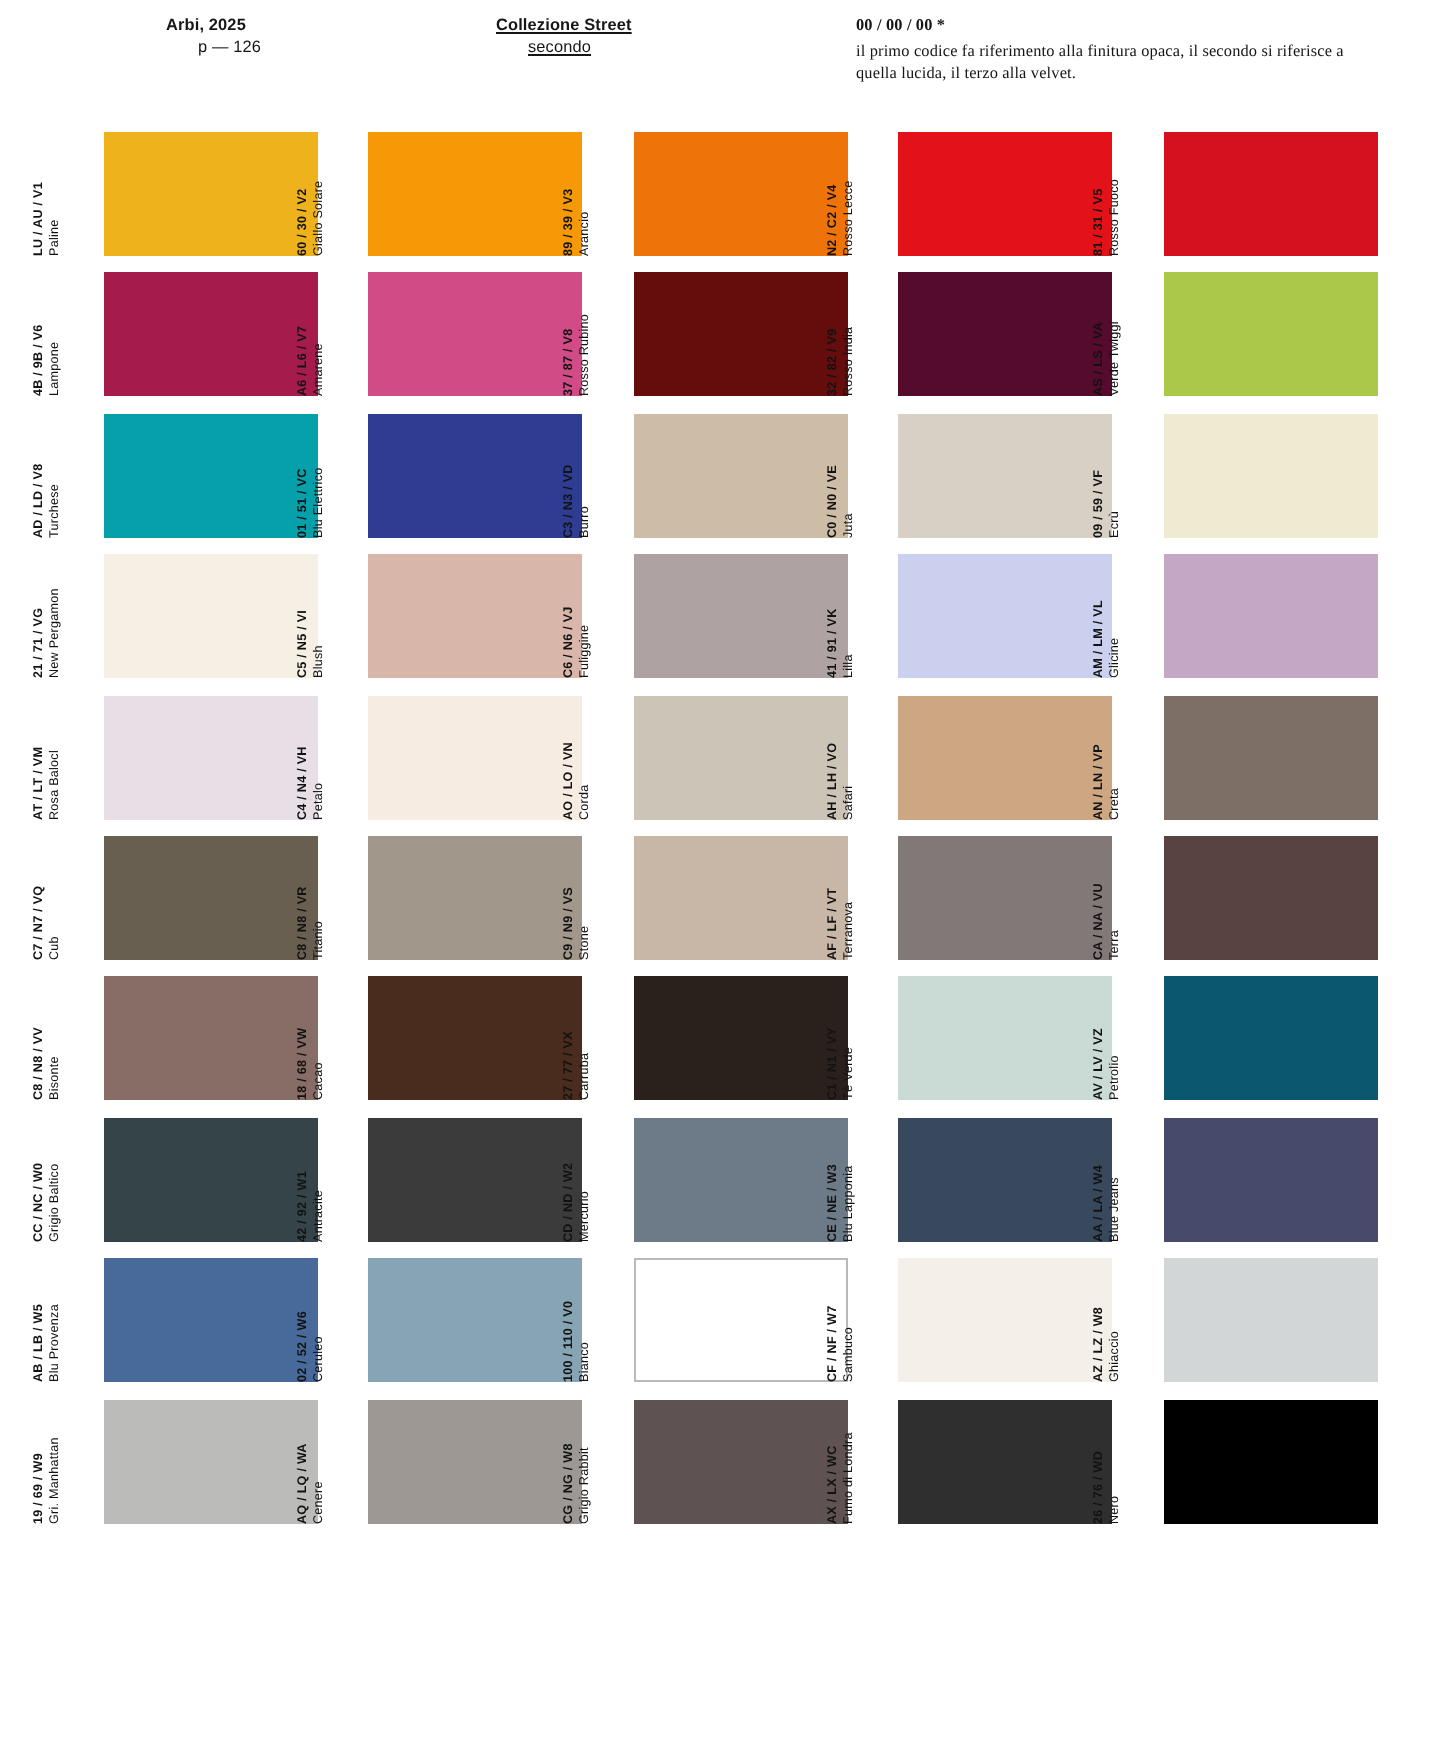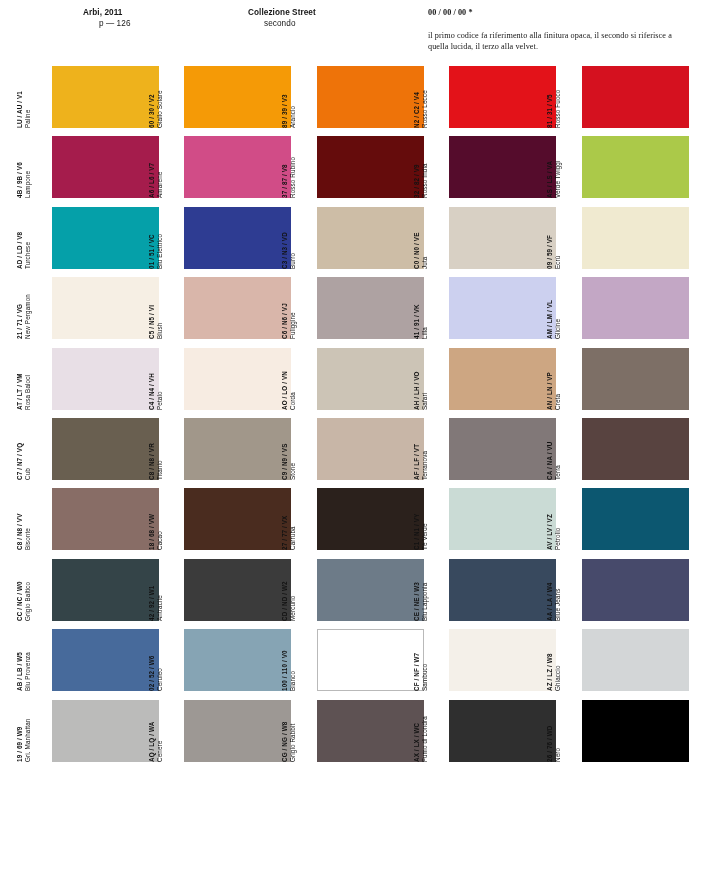--- a/index.html
+++ b/index.html
@@ -33,28 +33,28 @@
   .hdr-block .hdr-title {
     font-weight: bold;
     display: block;
   }
   .hdr-block .hdr-sub {
     display: block;
     font-weight: normal;
     padding-left: 16px;
   }
   #hdr-arbi { left: 83px;  top: 2px; }
-  #hdr-coll { left: 248px; top: 2px; }
+  #hdr-coll { left: 248px; top: 2px; text-decoration: underline; }
   #hdr-code { left: 428px; top: 2px; width: 256px; font-family: Liberation Serif, serif; }
   #hdr-code .hdr-note {
     display: block;
     font-weight: normal;
     font-size: 8.2px;
     line-height: 11.2px;
-    margin-top: 11px;
+    margin-top: 1px;
   }
 
   
   .grid {
     position: absolute;
     top: 62px;
     left: 0;
     width: 725px;
   }
   .grid-row {
@@ -130,21 +130,21 @@
     letter-spacing: 0.01em;
     line-height: 21px;
   }
 </style>
 </head>
 <body>
 
 <div class="header">
 
   <div class="hdr-block" id="hdr-arbi">
-    <span class="hdr-title">Arbi, 2011</span>
+    <span class="hdr-title">Arbi, 2025</span>
     <span class="hdr-sub">p — 126</span>
   </div>
 
   <div class="hdr-block" id="hdr-coll">
     <span class="hdr-title">Collezione Street</span>
     <span class="hdr-sub">secondo</span>
   </div>
 
   <div class="hdr-block" id="hdr-code">
     <span class="hdr-title">00 / 00 / 00 *</span>

